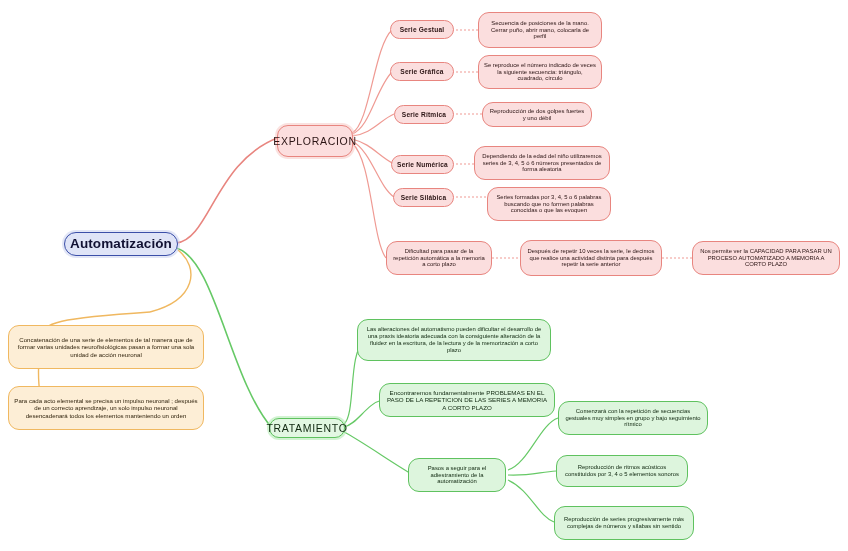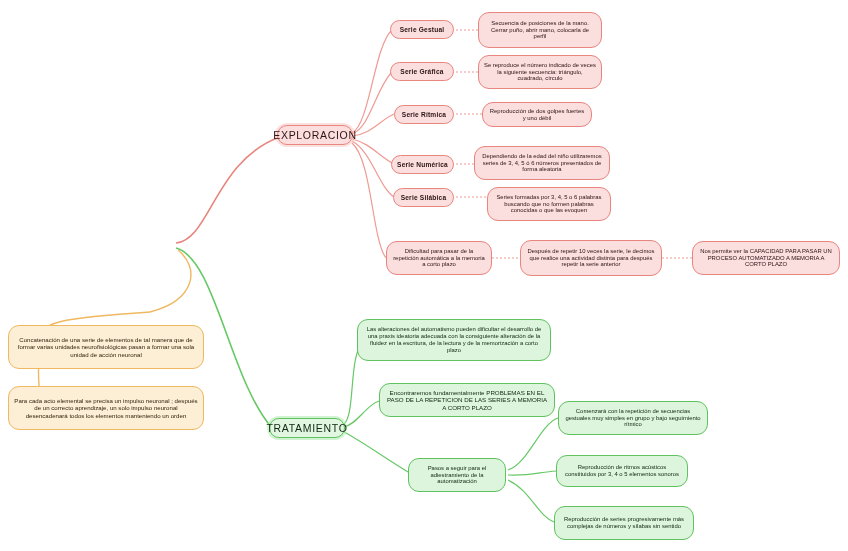--- a/index.html
+++ b/index.html
@@ -107,29 +107,32 @@
 
     <path d="M344,424 C356,414 348,352 364,342" fill="none" stroke="#66c966" stroke-width="1.2"></path>
     <path d="M344,427 C358,424 366,404 382,400" fill="none" stroke="#66c966" stroke-width="1.2"></path>
     <path d="M344,432 C360,440 400,468 412,474" fill="none" stroke="#66c966" stroke-width="1.2"></path>
 
     <path d="M508,470 C528,464 540,424 558,418" fill="none" stroke="#66c966" stroke-width="1.2"></path>
     <path d="M508,475 C530,476 540,472 556,471" fill="none" stroke="#66c966" stroke-width="1.2"></path>
     <path d="M508,480 C530,490 538,516 554,522" fill="none" stroke="#66c966" stroke-width="1.2"></path>
   </svg>
 
+  <div class="node root" style="left:64px;top:232px;width:114px;height:24px;">
+    <span>Automatización</span>
+  </div>
 
   <div class="node orange" style="left:8px;top:325px;width:196px;height:44px;">
     <span>Concatenación de una serie de elementos de tal manera que de formar varias unidades neurofisiológicas pasan a formar una sola unidad de acción neuronal</span>
   </div>
   <div class="node orange" style="left:8px;top:386px;width:196px;height:44px;">
     <span>Para cada acto elemental se precisa un impulso neuronal ; después de un correcto aprendizaje, un solo impulso neuronal desencadenará todos los elementos manteniendo un orden</span>
   </div>
 
-  <div class="node red title" style="left:277px;top:125px;width:76px;height:20px;">
+  <div class="node red title" style="left:277px;top:125px;width:76px;height:32px;">
     <span>EXPLORACION</span>
   </div>
 
   <div class="node red sub" style="left:390px;top:20px;width:64px;height:19px;">
     <span>Serie Gestual</span>
   </div>
   <div class="node red leaf" style="left:478px;top:12px;width:124px;height:36px;">
     <span>Secuencia de posiciones de la mano. Cerrar puño, abrir mano, colocarla de perfil</span>
   </div>
 

